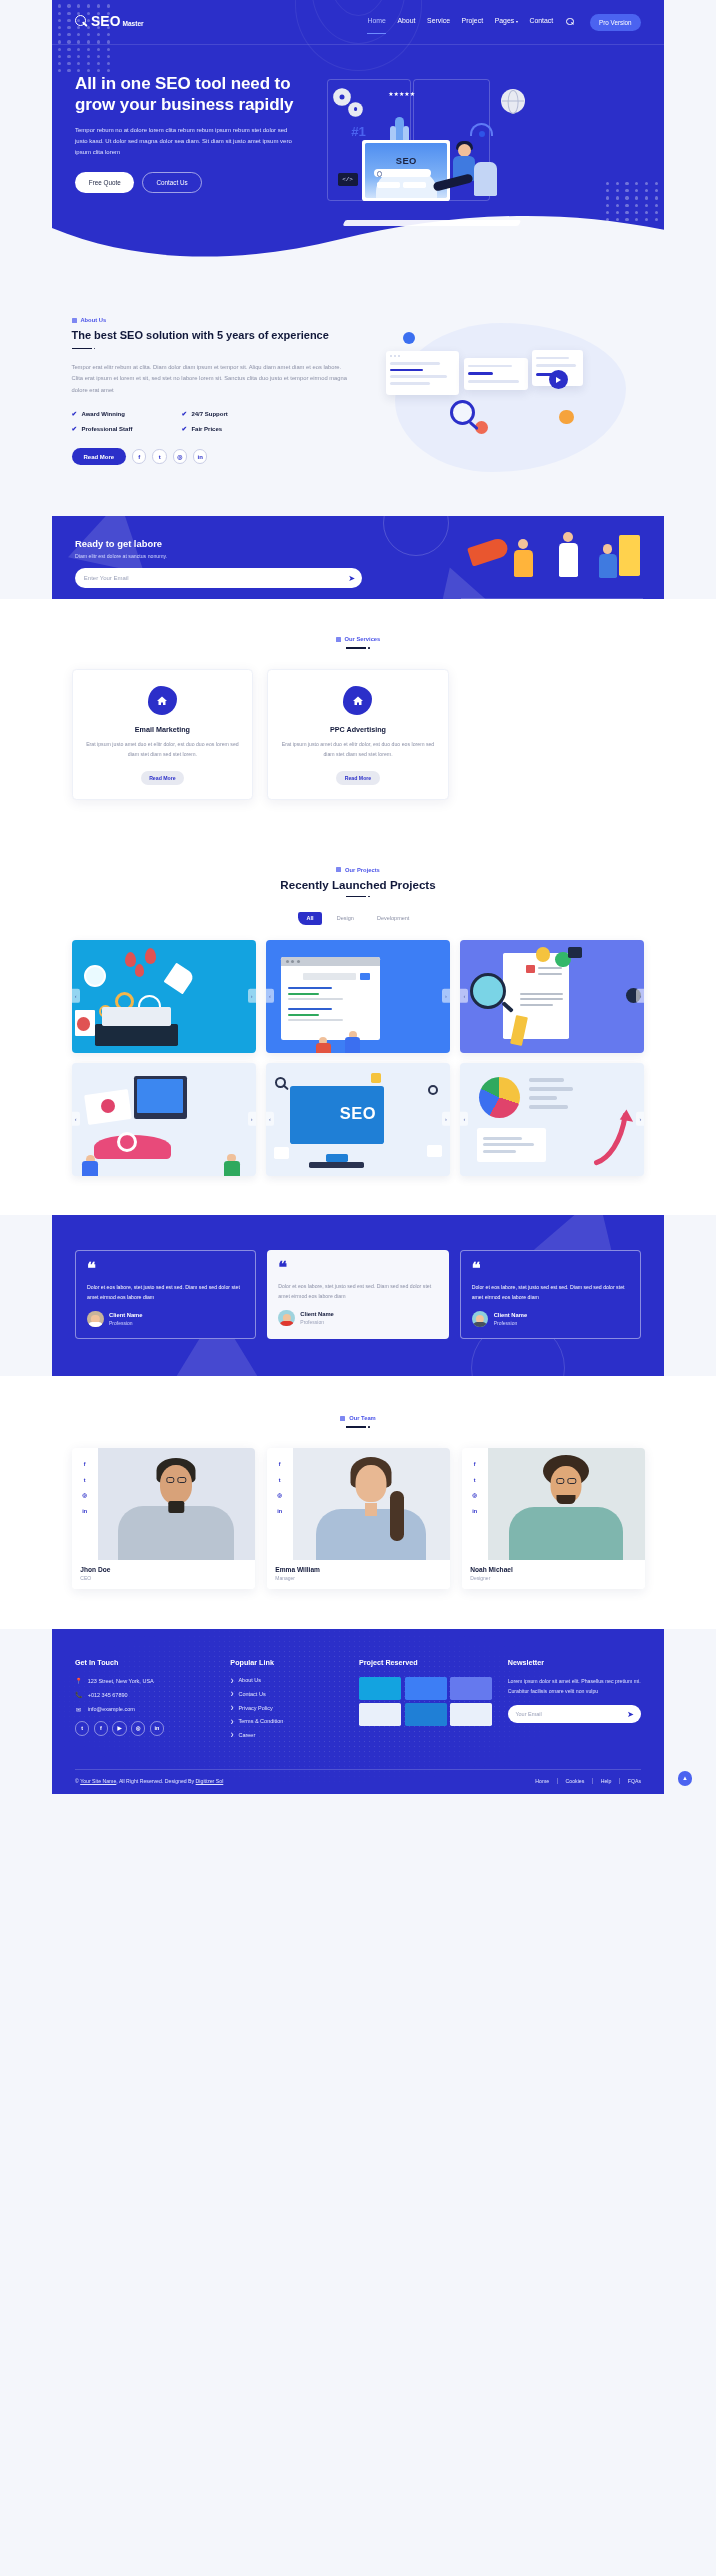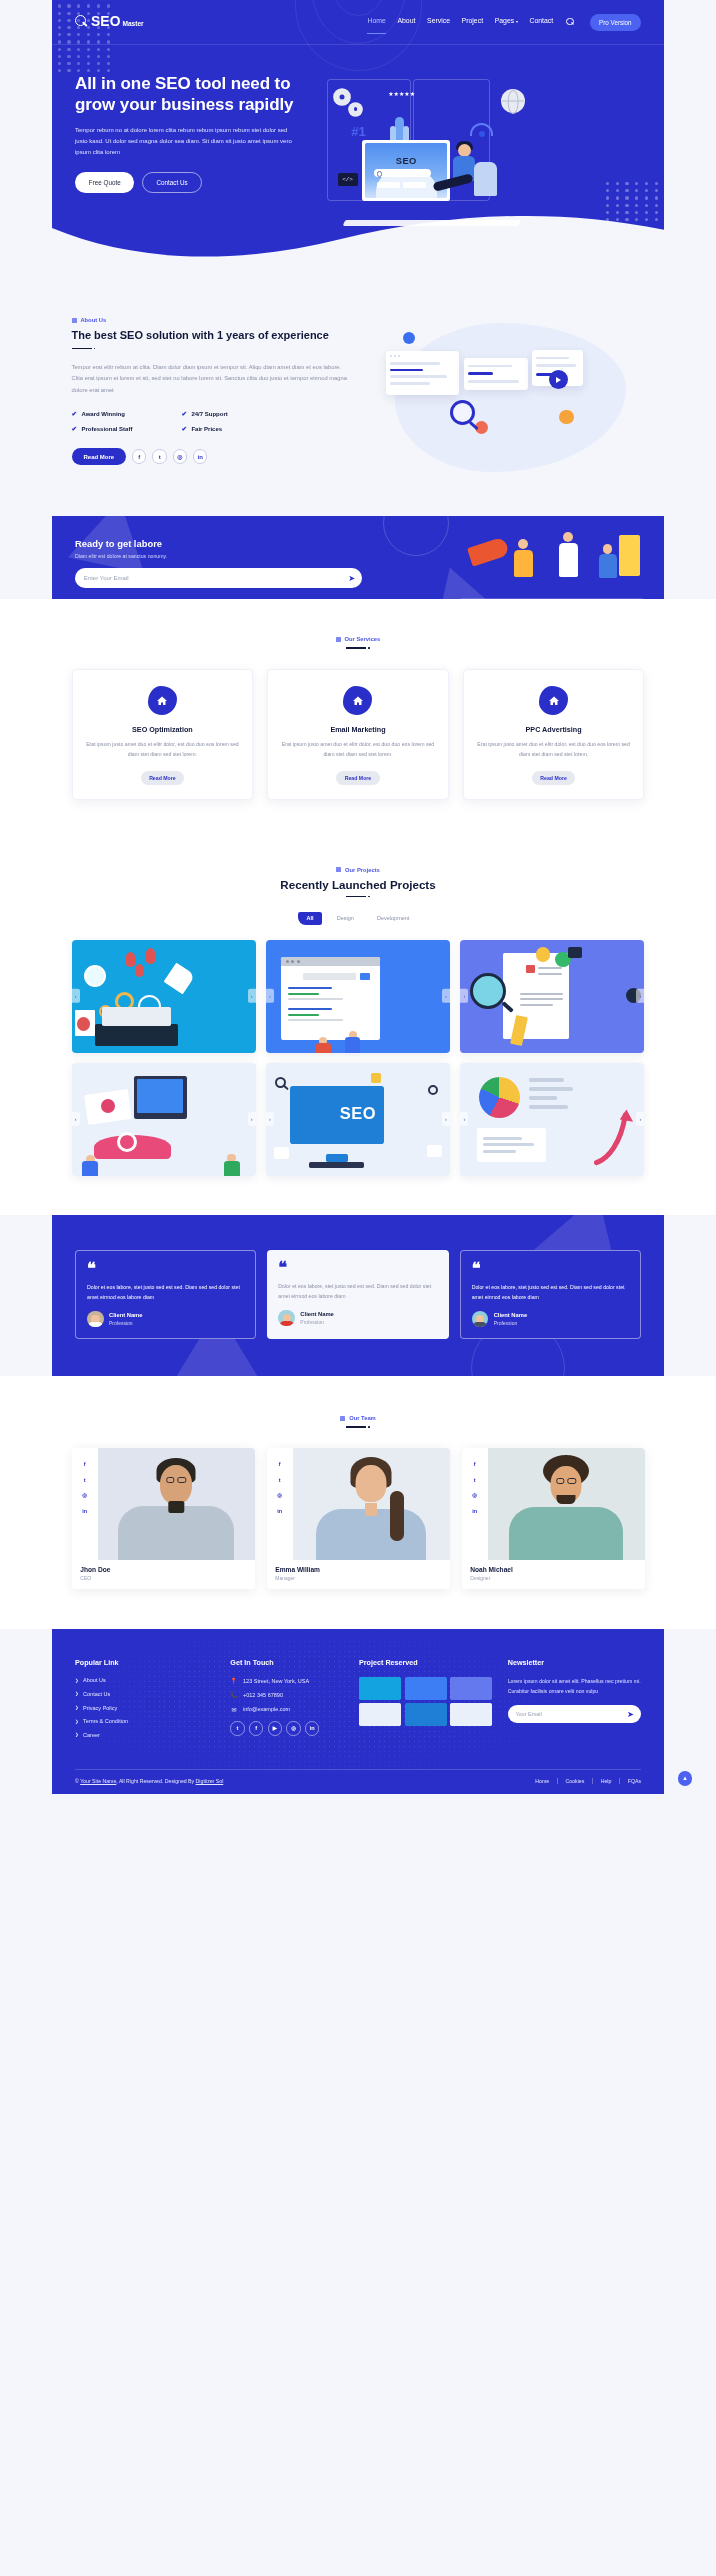--- a/index.html
+++ b/index.html
@@ -701,21 +701,21 @@
       <path d="M0,130 L0,58 C150,120 330,125 520,78 C700,34 900,18 1110,62 L1110,130 Z" fill="#f4f6fb"></path>
     </svg>
   </section>
 
   <section class="wrap about">
     <div class="about-left">
       <div class="eyebrow left">
         <span class="sq"></span>
         <span>About Us</span>
       </div>
-      <h2 class="sec-title left">The best SEO solution with 1 years of experience</h2>
+      <h2 class="sec-title left">The best SEO solution with 5 years of experience</h2>
       <div class="rule left">
           <span class="bar"></span>
           <span class="dot"></span>
         </div>
       <p class="about-p">Tempor erat elitr rebum at clita. Diam dolor diam ipsum et tempor sit. Aliqu diam amet diam et eos labore. Clita erat ipsum et lorem et sit, sed stet no labore lorem sit. Sanctus clita duo justo et tempor eirmod magna dolore erat amet</p>
       <div class="feat-grid">
         <div class="feat">
             <span class="ck">✔</span>
             <span>Award Winning</span>
           </div>
@@ -802,30 +802,20 @@
       <div class="eyebrow">
         <span class="sq"></span>
         <span>Our Services</span>
       </div>
       <div class="rule">
           <span class="bar"></span>
           <span class="dot"></span>
         </div>
 
       <div class="svc-grid">
-        <div class="svc">
-          <div class="svc-ico">
-            <svg width="12" height="12" viewBox="0 0 24 24" fill="currentColor">
-                <path d="M12 3L2 12h3v8h5v-5h4v5h5v-8h3z"></path>
-              </svg>
-          </div>
-          <div class="svc-h">SEO Optimization</div>
-          <div class="svc-p">Erat ipsum justo amet duo et elitr dolor, est duo duo eos lorem sed diam stet diam sed stet lorem.</div>
-          <button class="svc-btn">Read More</button>
-        </div>
         <div class="svc">
           <div class="svc-ico">
             <svg width="12" height="12" viewBox="0 0 24 24" fill="currentColor">
                 <path d="M12 3L2 12h3v8h5v-5h4v5h5v-8h3z"></path>
               </svg>
           </div>
           <div class="svc-h">Email Marketing</div>
           <div class="svc-p">Erat ipsum justo amet duo et elitr dolor, est duo duo eos lorem sed diam stet diam sed stet lorem.</div>
           <button class="svc-btn">Read More</button>
         </div>
@@ -1102,64 +1092,64 @@
           </div>
         </div>
       </div>
     </div>
   </section>
 
   <footer class="footer">
     <div class="world"></div>
     <div class="f-grid">
       <div>
-        <div class="f-h">Popular Link</div>
-        <div class="f-link">
-            <span class="chev">❯</span>
-            <span>About Us</span>
-          </div>
-        <div class="f-link">
-            <span class="chev">❯</span>
-            <span>Contact Us</span>
-          </div>
-        <div class="f-link">
-            <span class="chev">❯</span>
-            <span>Privacy Policy</span>
-          </div>
-        <div class="f-link">
-            <span class="chev">❯</span>
-            <span>Terms &amp; Condition</span>
-          </div>
-        <div class="f-link">
-            <span class="chev">❯</span>
-            <span>Career</span>
-          </div>
-      </div>
-
-      <div>
         <div class="f-h">Get In Touch</div>
         <div class="f-row">
           <span class="ic">📍</span>
           <span>123 Street, New York, USA</span>
         </div>
         <div class="f-row">
           <span class="ic">📞</span>
           <span>+012 345 67890</span>
         </div>
         <div class="f-row">
           <span class="ic">✉</span>
           <span>info@example.com</span>
         </div>
         <div class="f-socials">
           <span class="f-soc">t</span>
           <span class="f-soc">f</span>
           <span class="f-soc">▶</span>
           <span class="f-soc">◎</span>
           <span class="f-soc">in</span>
         </div>
+      </div>
+
+      <div>
+        <div class="f-h">Popular Link</div>
+        <div class="f-link">
+            <span class="chev">❯</span>
+            <span>About Us</span>
+          </div>
+        <div class="f-link">
+            <span class="chev">❯</span>
+            <span>Contact Us</span>
+          </div>
+        <div class="f-link">
+            <span class="chev">❯</span>
+            <span>Privacy Policy</span>
+          </div>
+        <div class="f-link">
+            <span class="chev">❯</span>
+            <span>Terms &amp; Condition</span>
+          </div>
+        <div class="f-link">
+            <span class="chev">❯</span>
+            <span>Career</span>
+          </div>
       </div>
 
       <div>
         <div class="f-h">Project Reserved</div>
         <div class="gal-grid">
           <span class="gal" style="background:#13a3e0;"></span>
           <span class="gal" style="background:#3d7ef5;"></span>
           <span class="gal" style="background:#6579ee;"></span>
           <span class="gal" style="background:#e9f0fa;"></span>
           <span class="gal" style="background:#1f7fd6;"></span>

